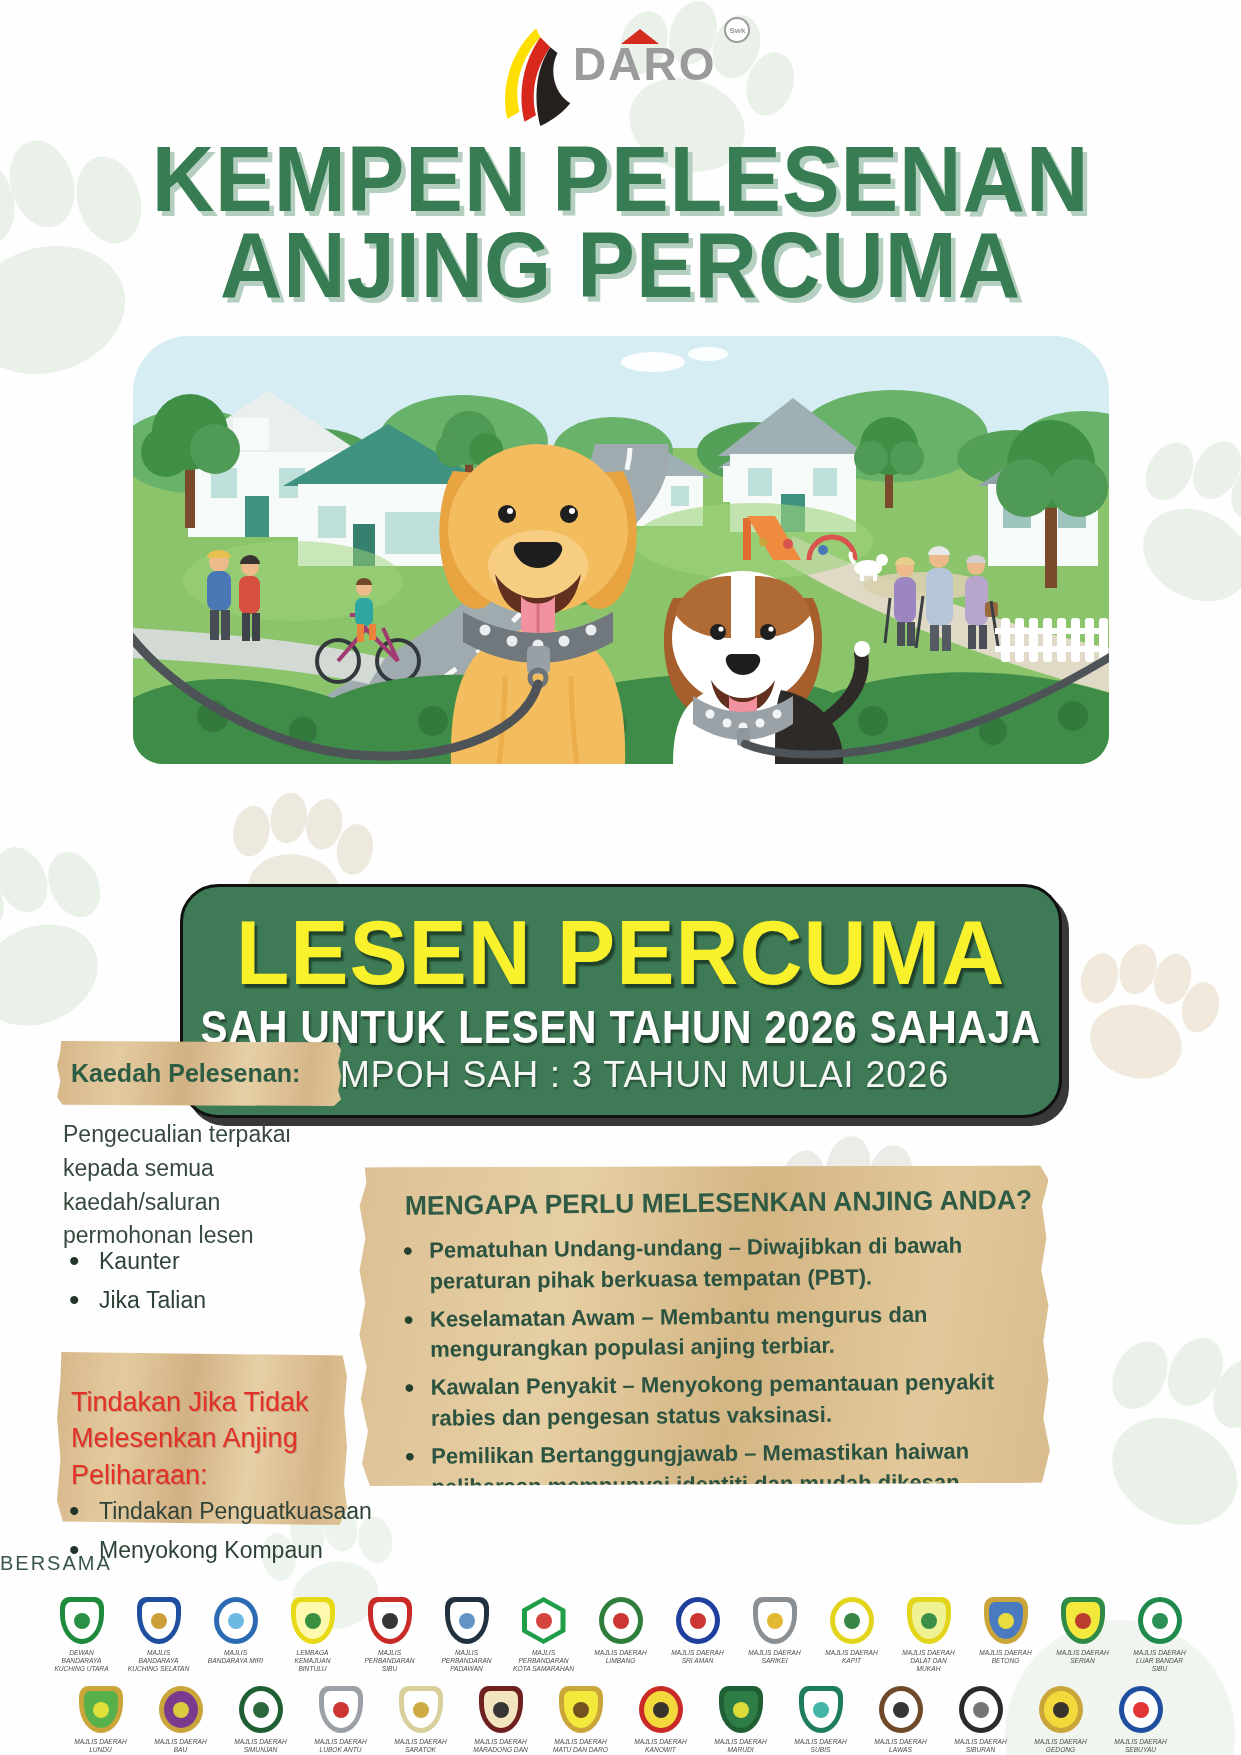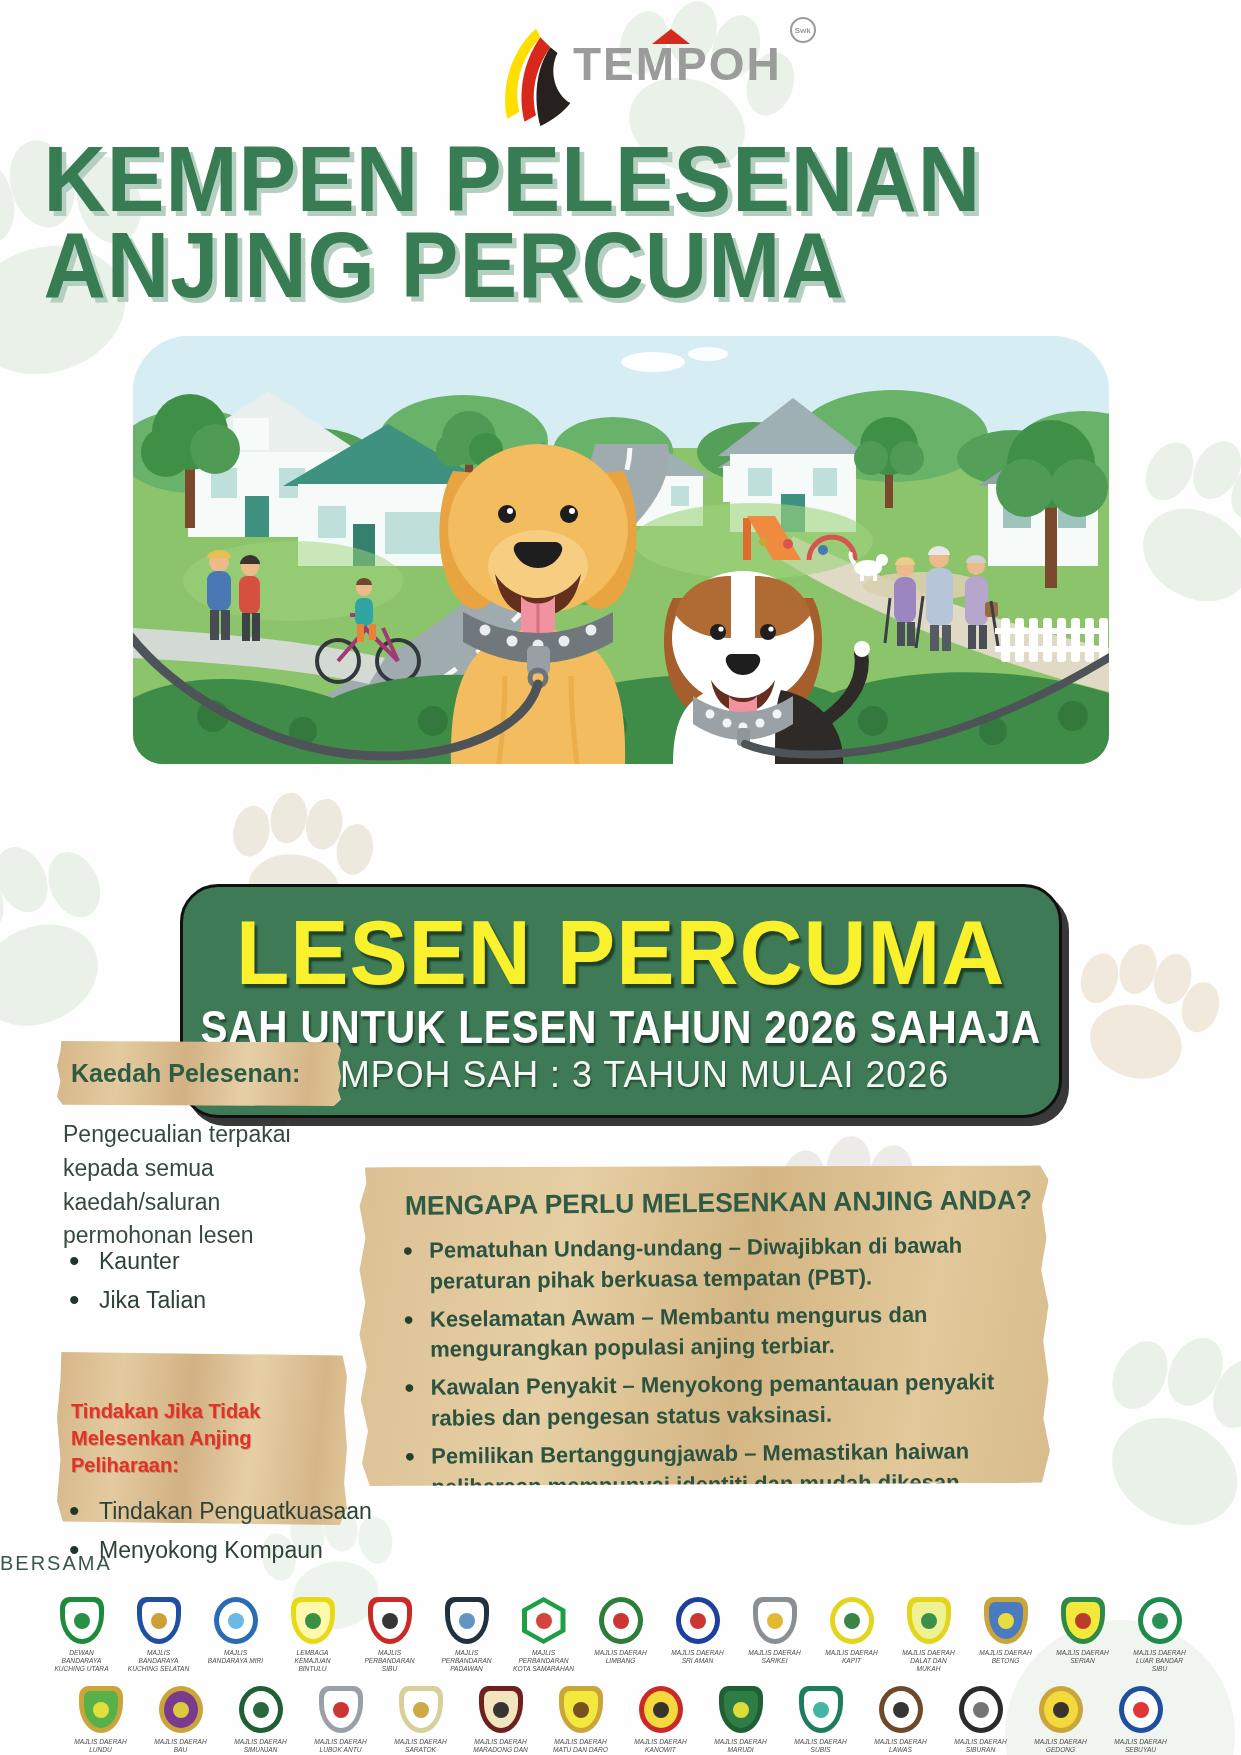--- a/index.html
+++ b/index.html
@@ -18,21 +18,21 @@
   .brand-word { position:relative; margin-left:-6px; margin-top:-28px; }
   .brand-text { font-size:46px; font-weight:bold; color:#9b9b9b; letter-spacing:2px; }
   .brand-roof { position:absolute; left:47%; top:-8px; transform:translateX(-50%);
     width:0; height:0; border-left:19px solid transparent; border-right:19px solid transparent;
     border-bottom:15px solid #d42b1e; }
   .brand-badge { position:absolute; right:-34px; top:-20px; width:26px; height:26px; border:2px solid #9b9b9b;
     border-radius:50%; display:flex; align-items:center; justify-content:center;
     font-size:8px; color:#9b9b9b; font-weight:bold; background:#fff; }
 
   
-  .title { left:0; top:136px; width:100%; color:#377c52; font-weight:bold; line-height:.93; }
+  .title { left:0; top:136px; width:100%; text-align:center; color:#377c52; font-weight:bold; line-height:.93; }
   .title .tline { display:block; font-size:93px; transform:scaleX(.93); transform-origin:center;
     text-shadow:5px 5px 0 #b4cfbf; letter-spacing:1px; white-space:nowrap; }
 
   
   .illustration { left:133px; top:336px; width:976px; height:428px;
     border-radius:56px 56px 30px 30px; overflow:hidden; background:#d7edf4; }
   .illustration svg { display:block; width:100%; height:100%; }
 
   
   .banner { left:180px; top:884px; width:882px; height:234px; background:#3e7a55;
@@ -49,21 +49,21 @@
   .tape { background:linear-gradient(96deg,#d6b689 0%,#e3cb9f 22%,#d2b184 45%,#e6cfa6 66%,#d6b689 88%,#e0c698 100%);
     clip-path:polygon(1.5% 0%,98.5% 2%,100% 14%,99% 34%,100% 55%,99% 76%,100% 90%,97.5% 100%,2% 98%,0% 86%,1.2% 62%,0% 38%,1.2% 16%); }
   .tape-1 { left:57px; top:1041px; width:284px; height:65px; display:flex; align-items:center; padding:4px 14px; }
   .tape-1 .hd { font-size:25px; font-weight:bold; color:#2c5c42; }
   .left-para { left:63px; top:1118px; width:292px; font-size:23px; color:#37493f; line-height:1.47; }
   .plain-list { list-style:none; }
   .plain-list li { position:relative; padding-left:36px; font-size:23px; color:#2f4237; margin-bottom:12px; }
   .plain-list li::before { content:"•"; position:absolute; left:6px; top:-4px; font-size:30px; color:#22352b; }
   .list-1 { left:63px; top:1248px; width:300px; }
   .tape-2 { left:57px; top:1352px; width:290px; height:173px; display:flex; align-items:center; padding:0 14px; }
-  .tape-2 .hd { font-size:20px; font-weight:bold; color:#e33127; line-height:1.35;
+  .tape-2 .hd { font-size:27px; font-weight:normal; color:#e33127; line-height:1.35;
     text-shadow:1px 1px 0 rgba(90,20,10,.25); }
   .list-2 { left:63px; top:1498px; width:330px; }
 
   
   .why-panel { left:358px; top:1164px; width:692px; height:322px; transform:rotate(-.55deg);
     background:linear-gradient(100deg,#dcc094 0%,#e6cfa4 30%,#d4b684 55%,#e2c89a 80%,#d8bc8e 100%);
     clip-path:polygon(1.2% 0%,98.8% 1.5%,100% 6%,99% 14%,99.6% 24%,98.8% 34%,99.8% 45%,99% 56%,99.7% 68%,98.9% 80%,99.8% 90%,98.6% 100%,1.5% 99%,.4% 92%,1.3% 82%,.3% 72%,1.2% 62%,.2% 52%,1.1% 42%,.3% 32%,1.2% 22%,.4% 12%,1.4% 5%);
     padding:24px 38px 16px 42px; }
   .why-title { text-align:center; font-size:27px; font-weight:bold; color:#2f5b44; margin-bottom:14px;
     transform:scaleX(.98); white-space:nowrap; }
@@ -118,21 +118,21 @@
     <circle cx="1120" cy="1735" r="115" fill="#f1f5f0"></circle>
   </svg>
 
   <div class="layer brand">
     <svg class="brand-swoosh" viewBox="0 0 120 150">
       <path d="M60,6 C24,38 10,92 20,132 L37,122 C28,88 38,48 66,18 Z" fill="#ffdf00"></path>
       <path d="M66,18 C42,52 34,96 44,136 L60,127 C52,94 60,60 80,32 Z" fill="#d8281c"></path>
       <path d="M80,32 C60,62 56,102 66,142 C84,134 100,121 108,110 C87,98 77,66 90,40 Z" fill="#26211e"></path>
     </svg>
     <div class="brand-word">
-      <span class="brand-text">TEMPOH</span>
+      <span class="brand-text">DARO</span>
       <span class="brand-roof"></span>
       <span class="brand-badge">Swk</span>
     </div>
   </div>
 
   <h1 class="layer title">
     <span class="tline">KEMPEN PELESENAN</span>
     <span class="tline">ANJING PERCUMA</span>
   </h1>
 

